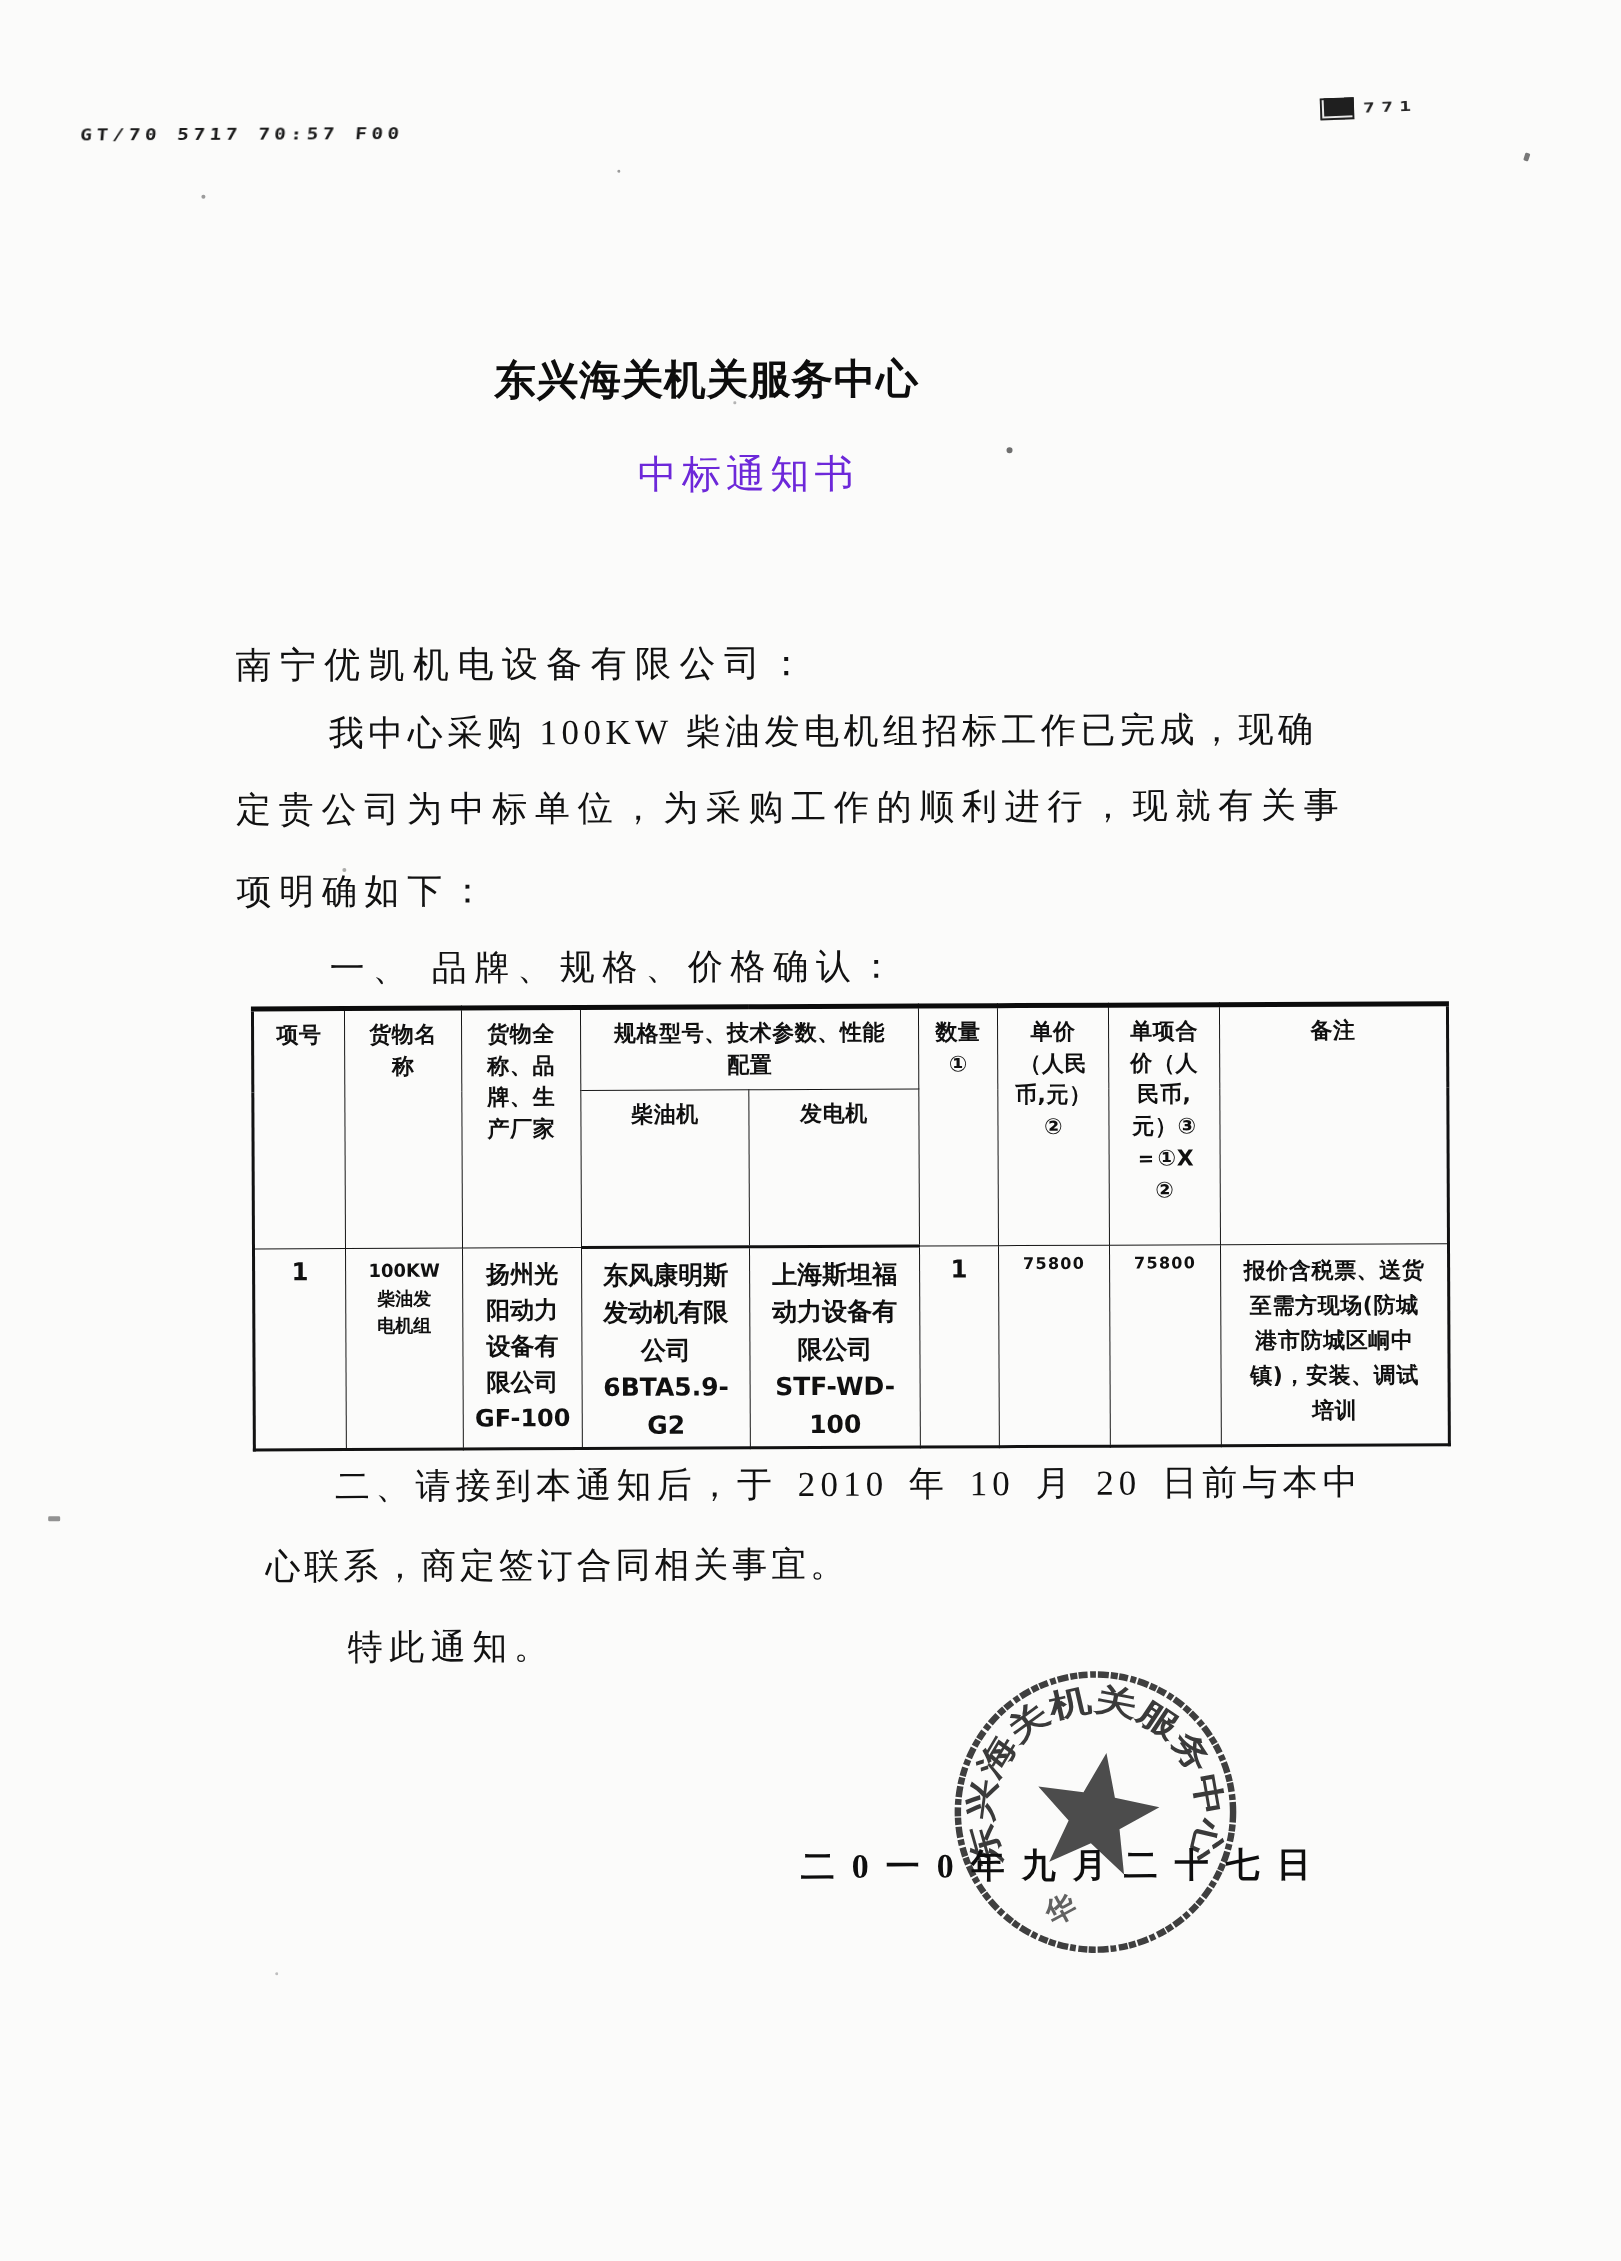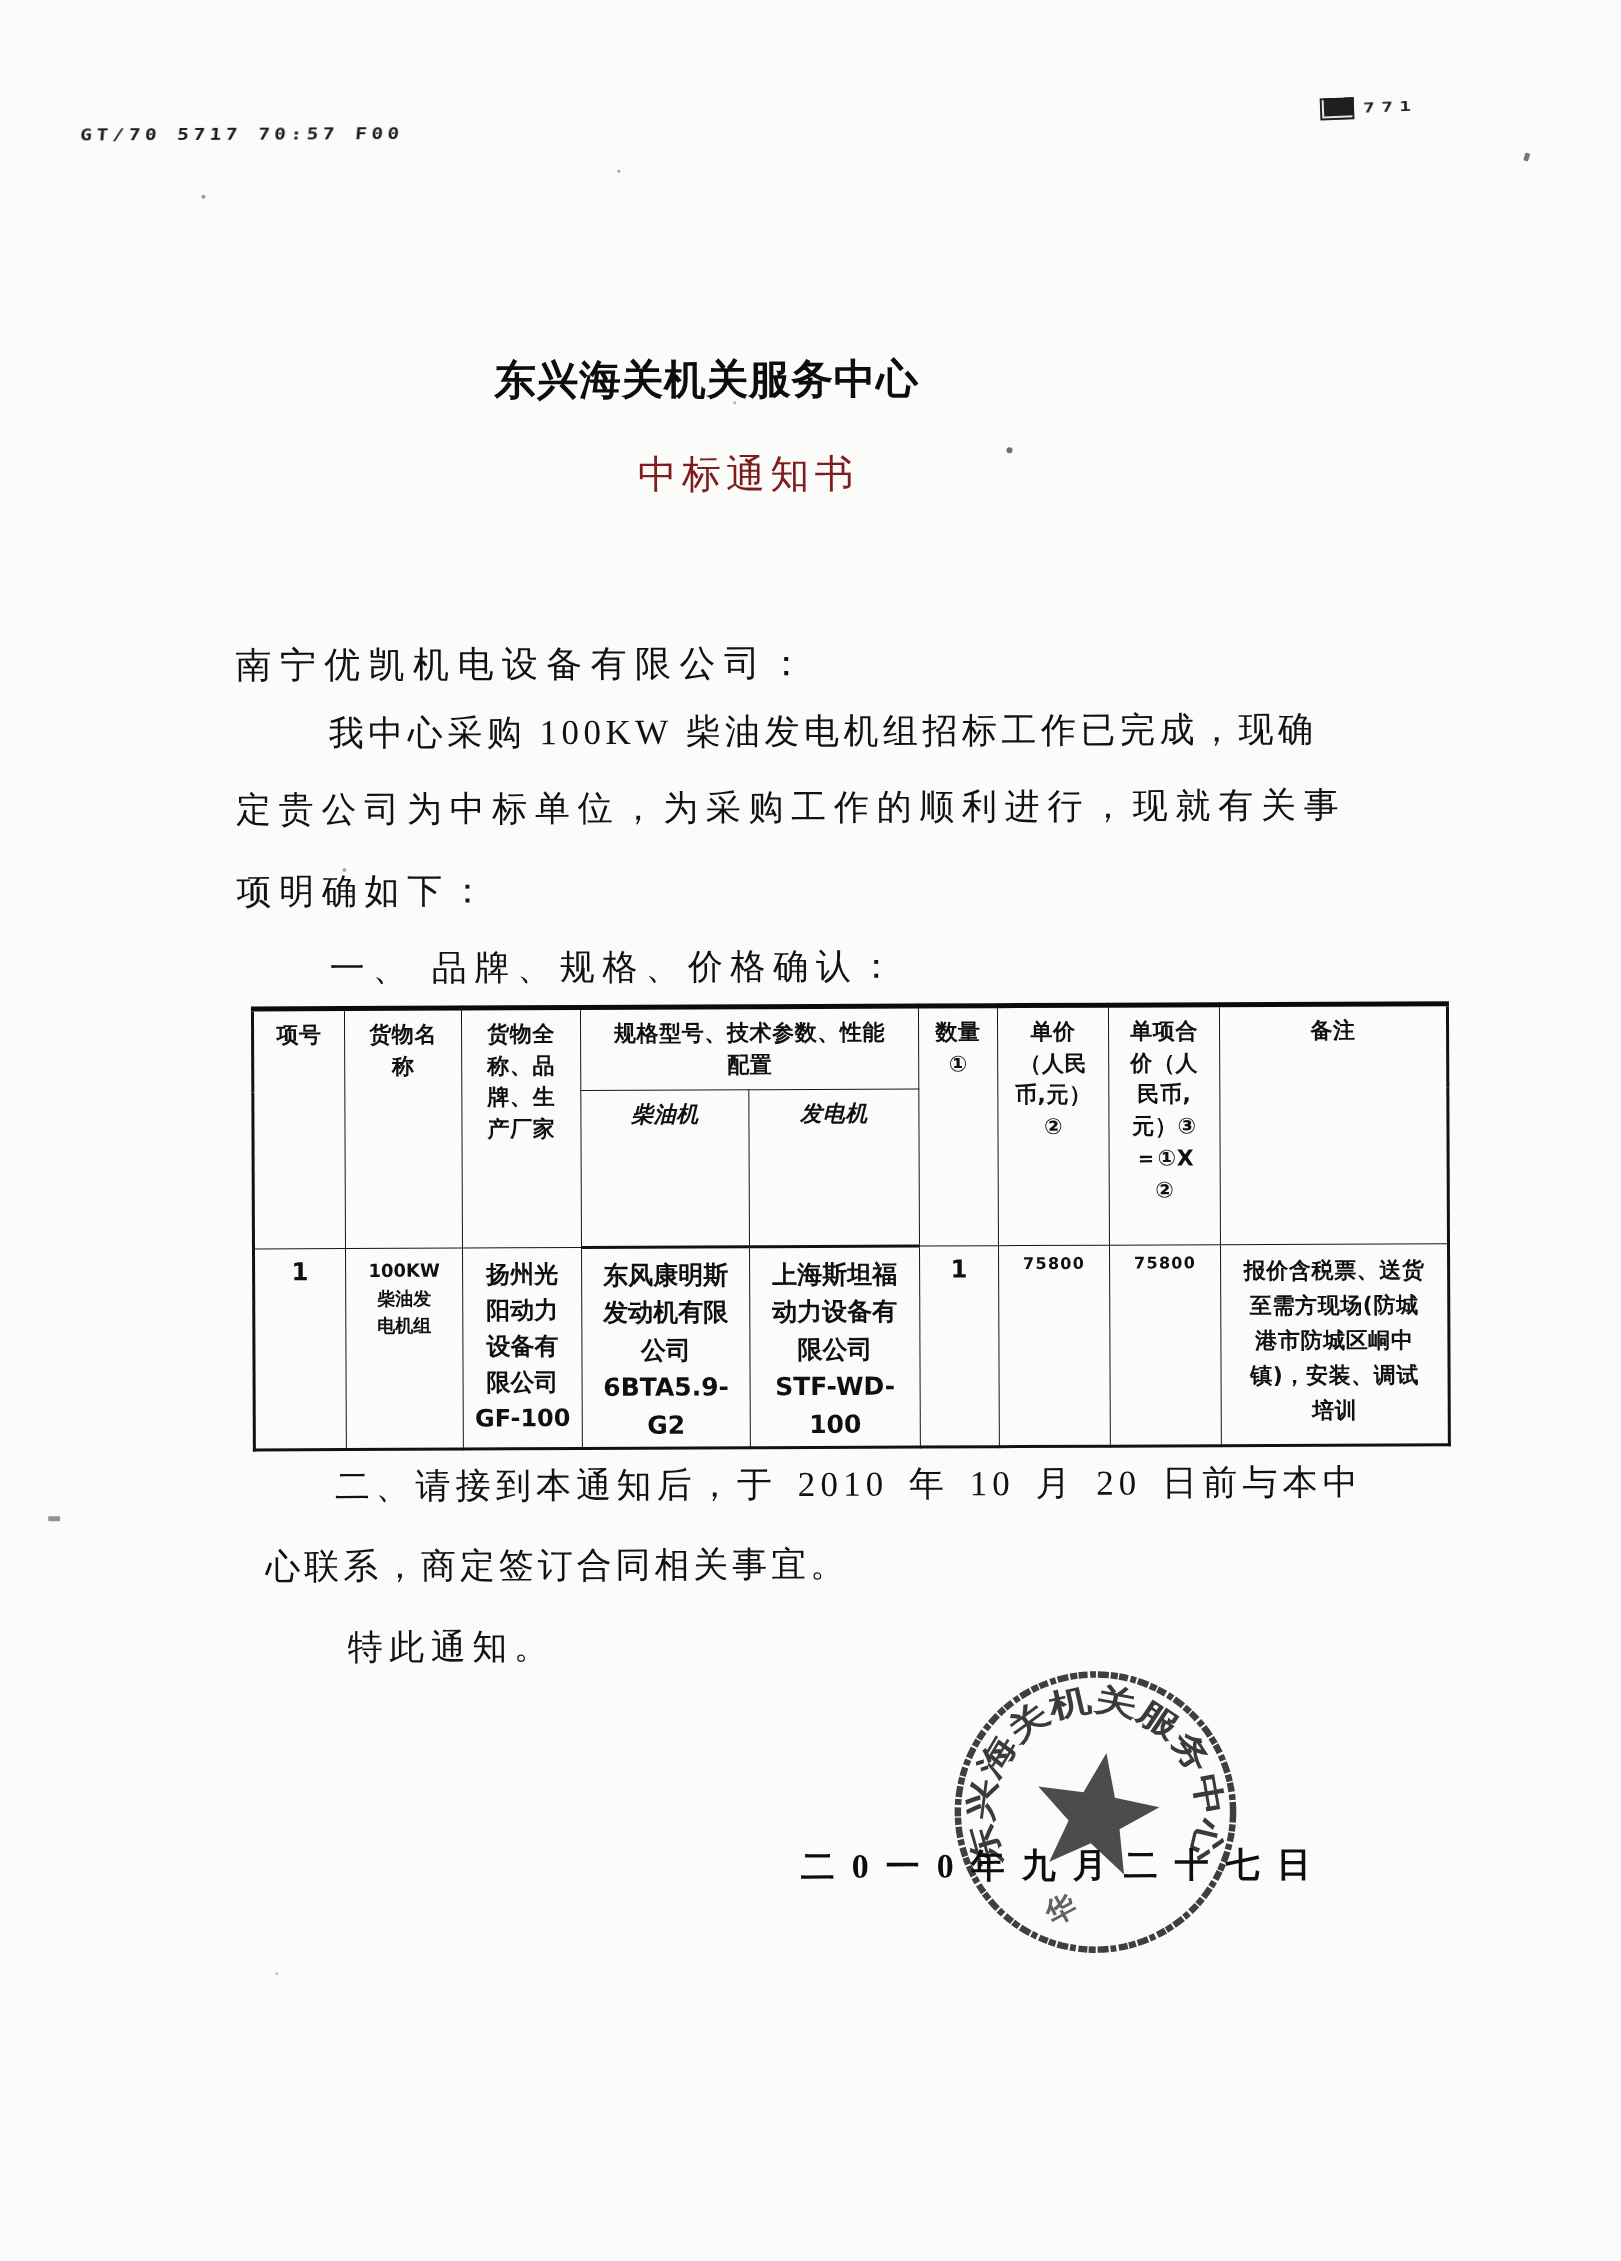--- a/index.html
+++ b/index.html
@@ -25,21 +25,21 @@
     font-family:"DejaVu Sans Mono", monospace;font-weight:700;font-size:19.4px;
     letter-spacing:6.5px;color:#242424;transform:scaleY(0.75);display:inline-block;
     vertical-align:middle;filter:blur(0.2px);
   }
   .title{
     font-family:"DejaVu Sans", sans-serif;font-weight:700;
     font-size:41px;letter-spacing:0.6px;color:#0d0d0d;
     transform:scaleX(1.02);transform-origin:left;
   }
   .subtitle{
-    font-size:39px;font-weight:500;letter-spacing:5.2px;color:#7f1d1d;
+    font-size:39px;font-weight:500;letter-spacing:5.2px;color:#6d28d9;
   }
   .bodyline{
     font-size:35px;color:#111;white-space:nowrap;
   }
   .salut{font-size:36px;letter-spacing:8.4px;}
   .ls7{letter-spacing:4.5px;}
   .ls12{letter-spacing:7.7px;}
   .ls6{letter-spacing:3.9px;}
   .ls8{letter-spacing:5.2px;word-spacing:6.5px;}
   .ls10{letter-spacing:6.5px;}
@@ -50,21 +50,21 @@
   }
   table.grid th, table.grid td{
     border:1.9px solid #161616;
     vertical-align:top;text-align:center;
     padding:7.7px 5.2px 2.6px 5.2px;
     white-space:pre-line;
     font-family:"DejaVu Sans", sans-serif;
     color:#101010;
   }
   table.grid{border:3.2px solid #121212;border-top:5.8px solid #0c0c0c;}
-  tr.subhead th{border-bottom:3.2px solid #121212;font-style:italic;}
+  tr.subhead th{border-bottom:3.2px solid #121212;}
   th.hdr{font-size:22px;font-weight:700;line-height:1.45;letter-spacing:0.6px;}
   td.c-itemno, td.c-qty{font-family:"DejaVu Sans Mono", monospace;font-size:24.5px;font-weight:700;}
   td.c-price{font-family:"DejaVu Sans Mono", monospace;font-size:16px;font-weight:700;letter-spacing:1.3px;}
   td.c-name{font-size:18px;font-weight:700;line-height:1.55;}
   td.c-maker{font-size:24px;font-weight:700;line-height:1.5;}
   td.c-engine{font-size:25px;font-weight:700;line-height:1.5;}
   td.c-remarks{font-size:22px;font-weight:700;line-height:1.6;letter-spacing:0.6px;}
   .dateline{
     font-size:34px;font-weight:600;letter-spacing:17px;color:#0e0e0e;
     white-space:nowrap;z-index:5;

